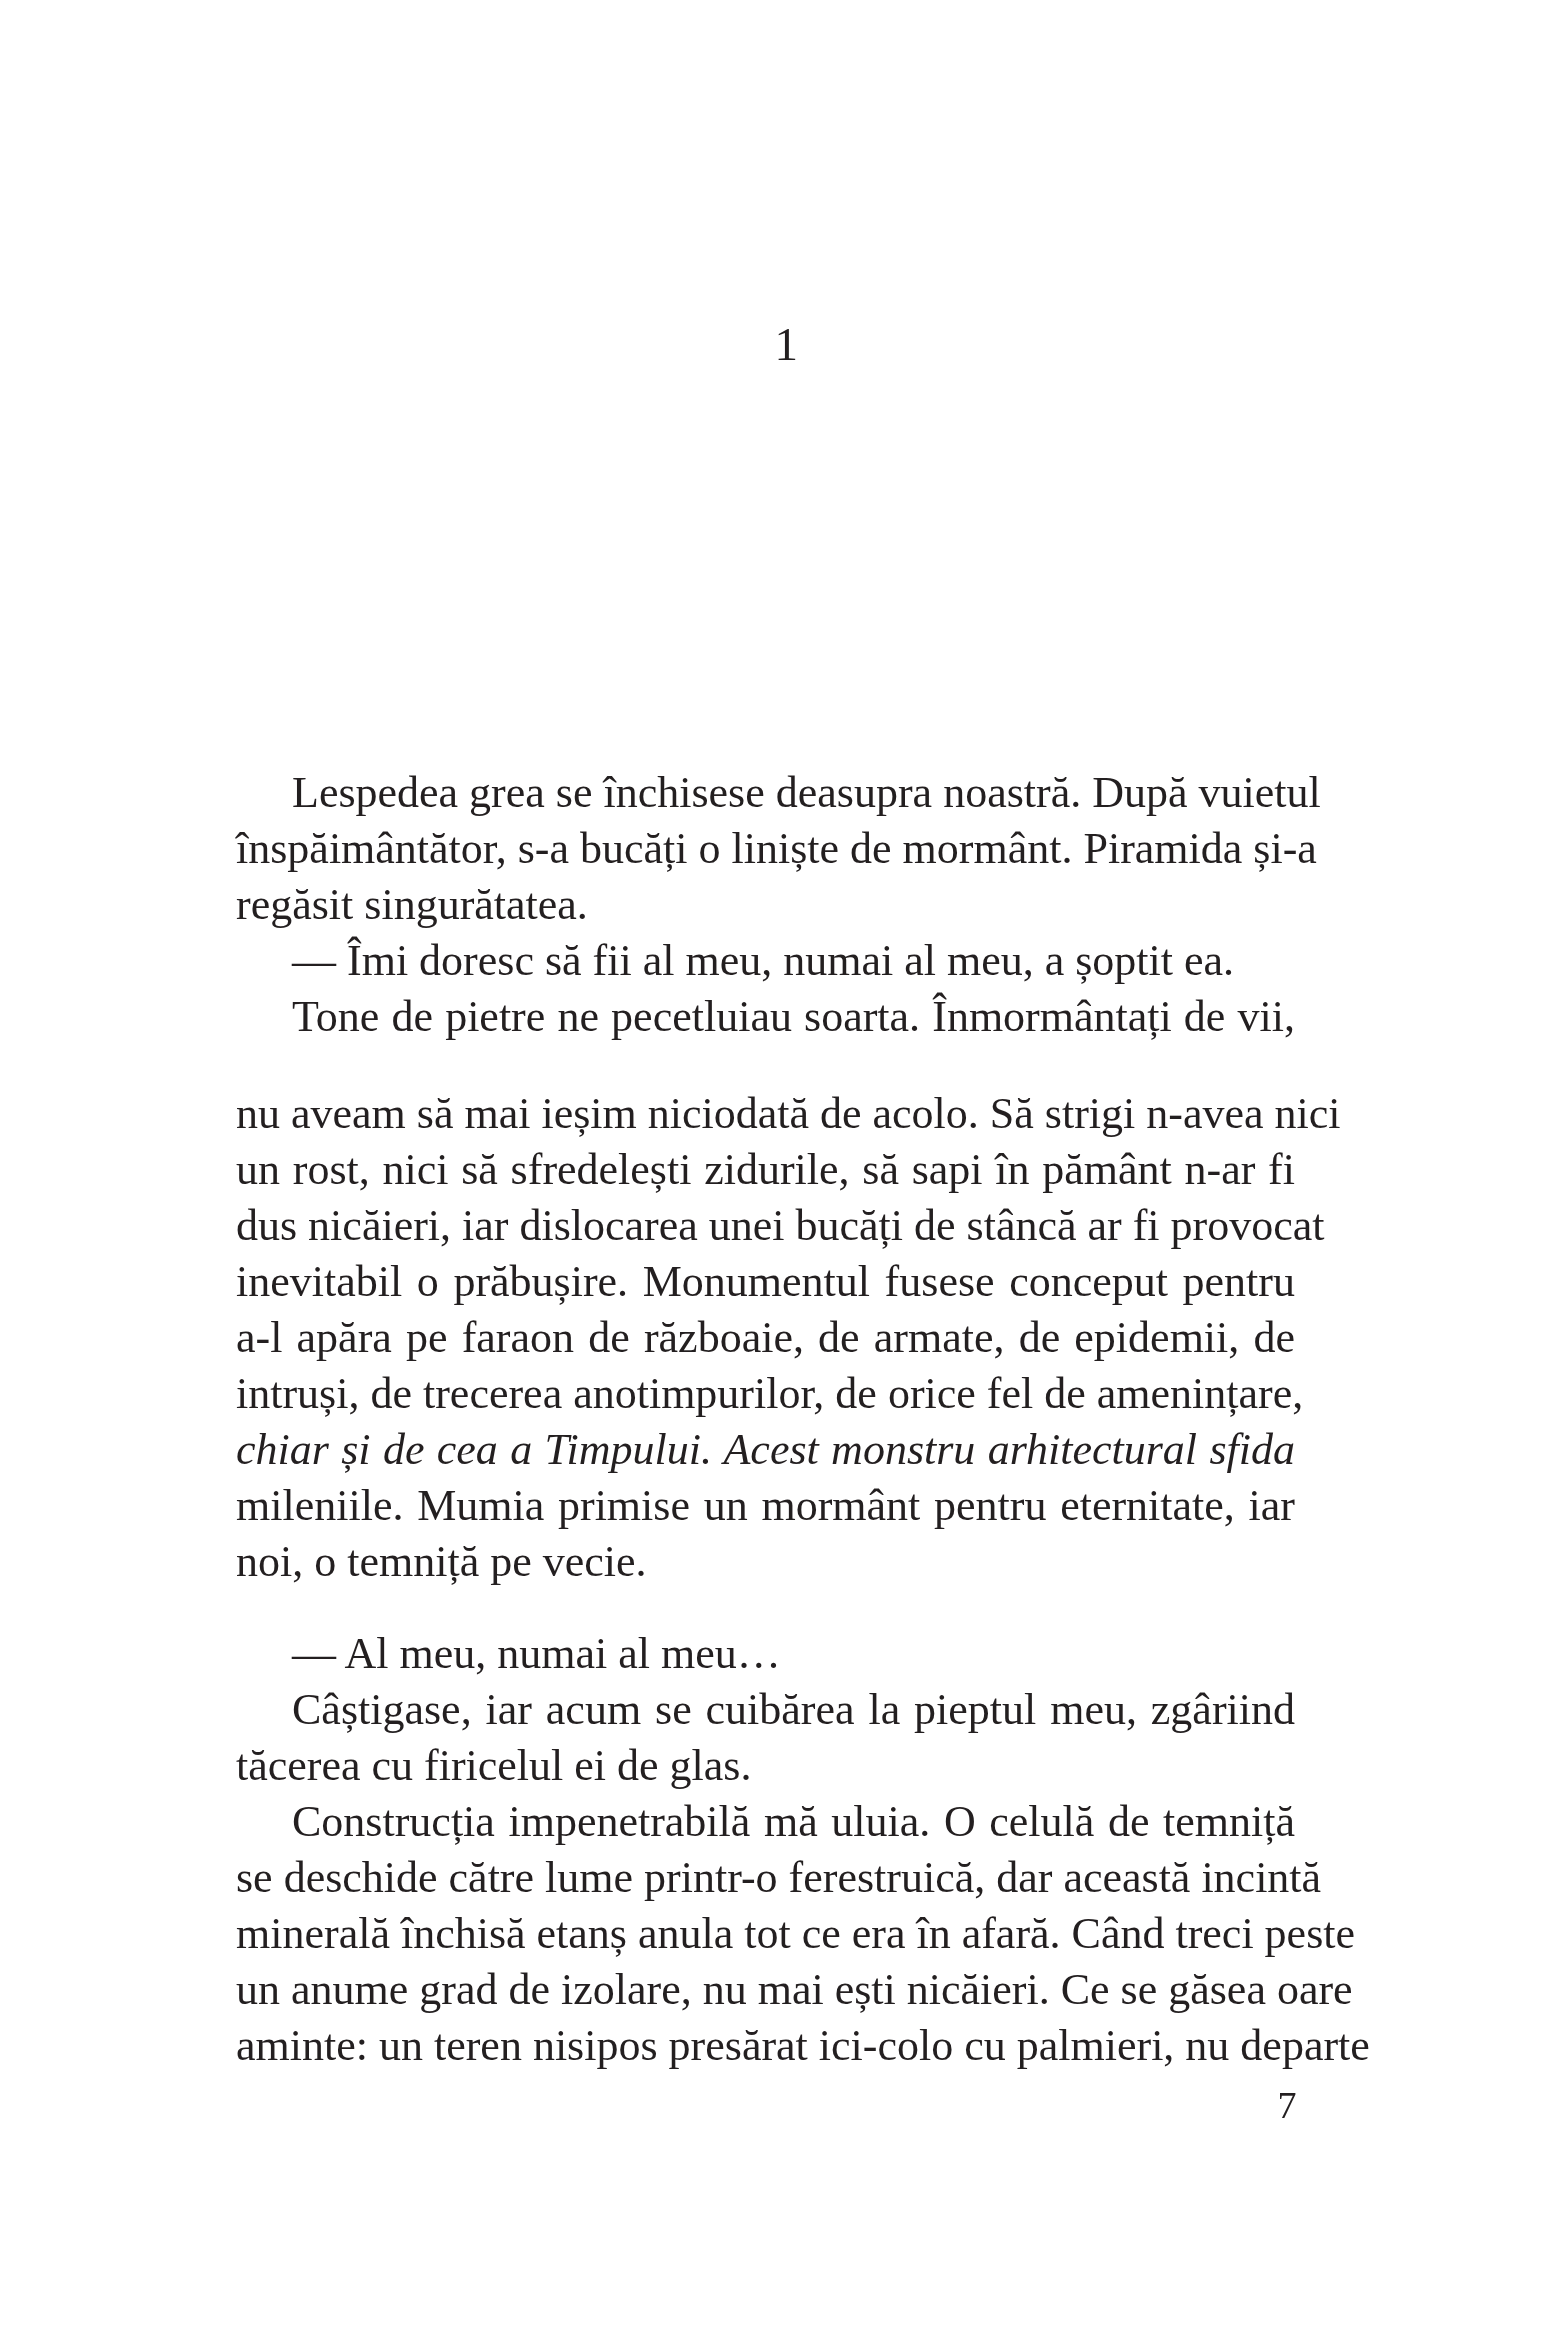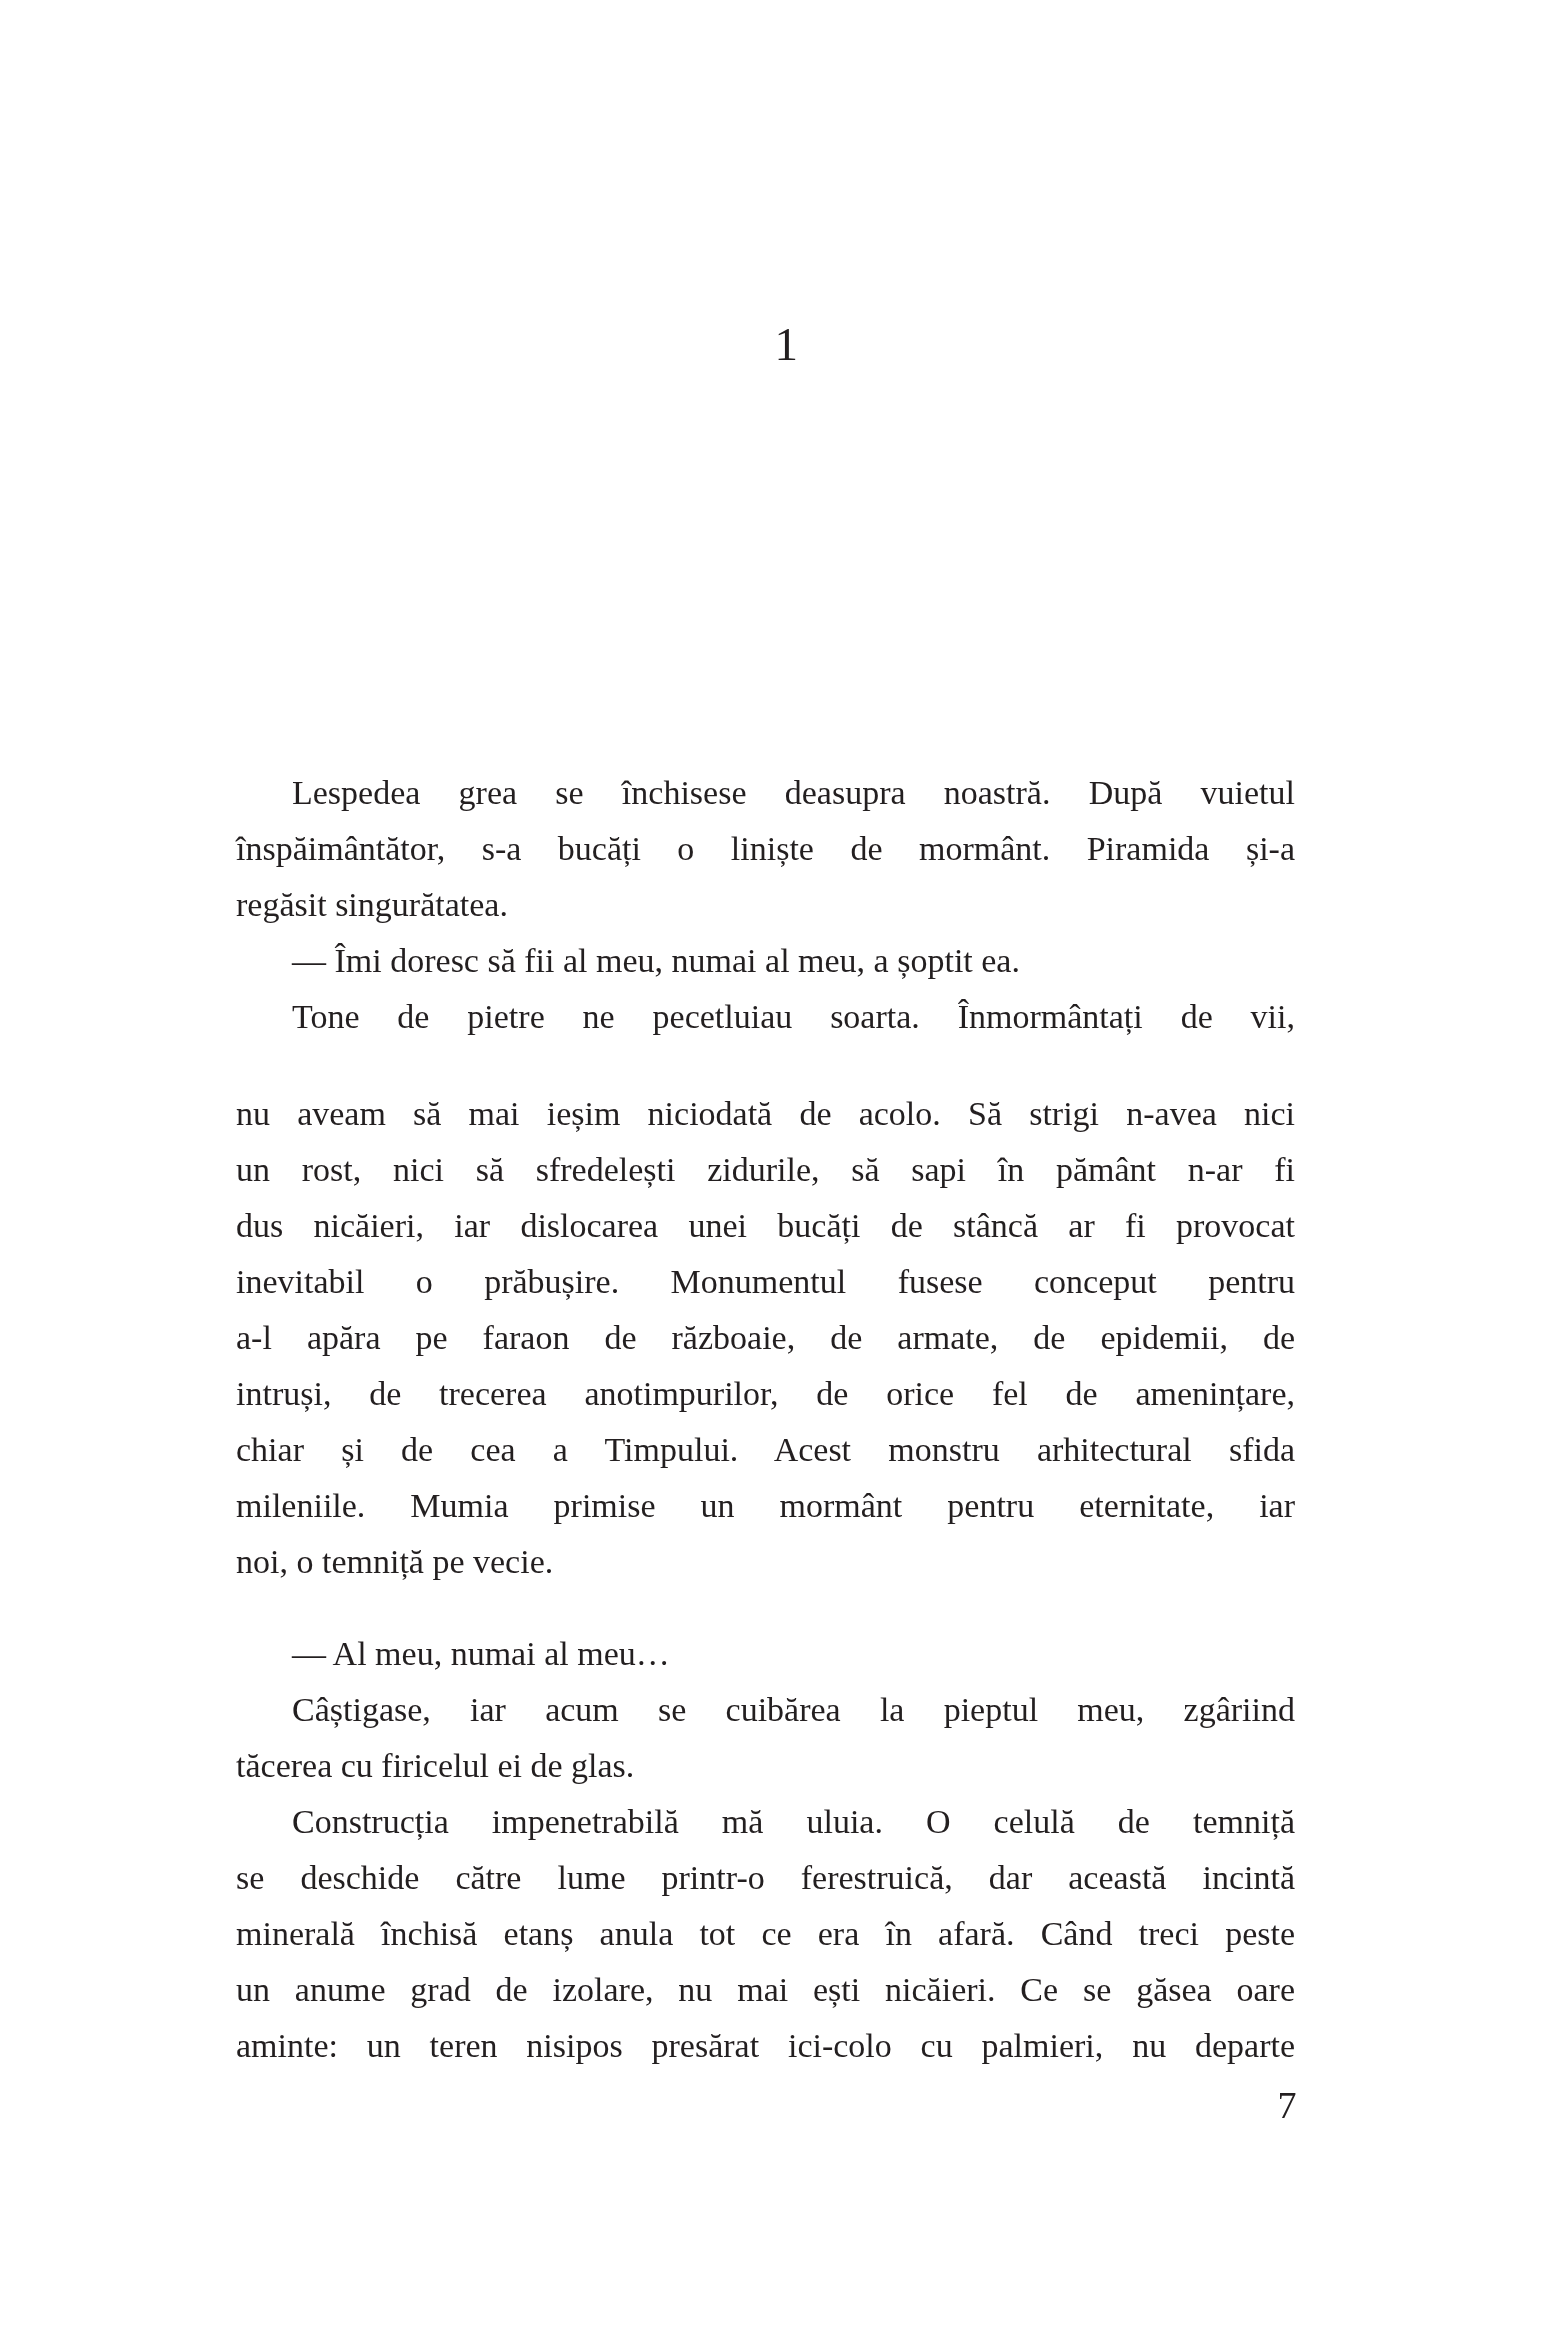--- a/index.html
+++ b/index.html
@@ -29,21 +29,21 @@
   .text-block {
     position: absolute;
     left: 236px;
     top: 765px;
     width: 1059px;
   }
   .line {
     display: block;
     height: 56px;
     line-height: 56px;
-    font-size: 34px;
+    font-size: 44px;
     white-space: nowrap;
     text-align: justify;
     text-align-last: justify;
   }
   .line.last {
     text-align: left;
     text-align-last: left;
   }
   .line.indent {
     padding-left: 56px;
@@ -68,21 +68,21 @@
   <span class="line" style="text-align-last: justify; text-align: justify;">înspăimântător, s-a bucăți o liniște de mormânt. Piramida și-a</span>
   <span class="line last" style="text-align-last: left; text-align: right;">regăsit singurătatea.</span>
   <span class="line indent last" style="text-align-last: left; text-align: left;">— Îmi doresc să fii al meu, numai al meu, a șoptit ea.</span>
   <span class="line indent" style="text-align-last: justify; text-align: justify;">Tone de pietre ne pecetluiau soarta. Înmormântați de vii,</span>
   <span class="line" style="text-align-last: justify; text-align: justify; margin-top: 41px;">nu aveam să mai ieșim niciodată de acolo. Să strigi n-avea nici</span>
   <span class="line" style="text-align-last: justify; text-align: justify;">un rost, nici să sfredelești zidurile, să sapi în pământ n-ar fi</span>
   <span class="line" style="text-align-last: justify; text-align: justify;">dus nicăieri, iar dislocarea unei bucăți de stâncă ar fi provocat</span>
   <span class="line" style="text-align-last: justify; text-align: justify;">inevitabil o prăbușire. Monumentul fusese conceput pentru</span>
   <span class="line" style="text-align-last: justify; text-align: justify;">a-l apăra pe faraon de războaie, de armate, de epidemii, de</span>
   <span class="line" style="text-align-last: justify; text-align: justify;">intruși, de trecerea anotimpurilor, de orice fel de amenințare,</span>
-  <span class="line" style="text-align-last: justify; text-align: justify;">chiar și de cea a Timpului. Acest monstru arhitectural sfida</span>
+  <span class="line" style="text-align-last: justify; text-align: justify; font-style: italic;">chiar și de cea a Timpului. Acest monstru arhitectural sfida</span>
   <span class="line" style="text-align-last: justify; text-align: justify;">mileniile. Mumia primise un mormânt pentru eternitate, iar</span>
   <span class="line last" style="text-align-last: left; text-align: left;">noi, o temniță pe vecie.</span>
   <span class="line indent last" style="text-align-last: left; text-align: left; margin-top: 36px;">— Al meu, numai al meu…</span>
   <span class="line indent" style="text-align-last: justify; text-align: justify;">Câștigase, iar acum se cuibărea la pieptul meu, zgâriind</span>
   <span class="line last" style="text-align-last: left; text-align: left;">tăcerea cu firicelul ei de glas.</span>
   <span class="line indent" style="text-align-last: justify; text-align: justify;">Construcția impenetrabilă mă uluia. O celulă de temniță</span>
   <span class="line" style="text-align-last: justify; text-align: justify;">se deschide către lume printr-o ferestruică, dar această incintă</span>
   <span class="line" style="text-align-last: justify; text-align: justify;">minerală închisă etanș anula tot ce era în afară. Când treci peste</span>
   <span class="line" style="text-align-last: justify; text-align: justify;">un anume grad de izolare, nu mai ești nicăieri. Ce se găsea oare</span>
   <span class="line" style="text-align-last: justify; text-align: justify;">aminte: un teren nisipos presărat ici-colo cu palmieri, nu departe</span>

